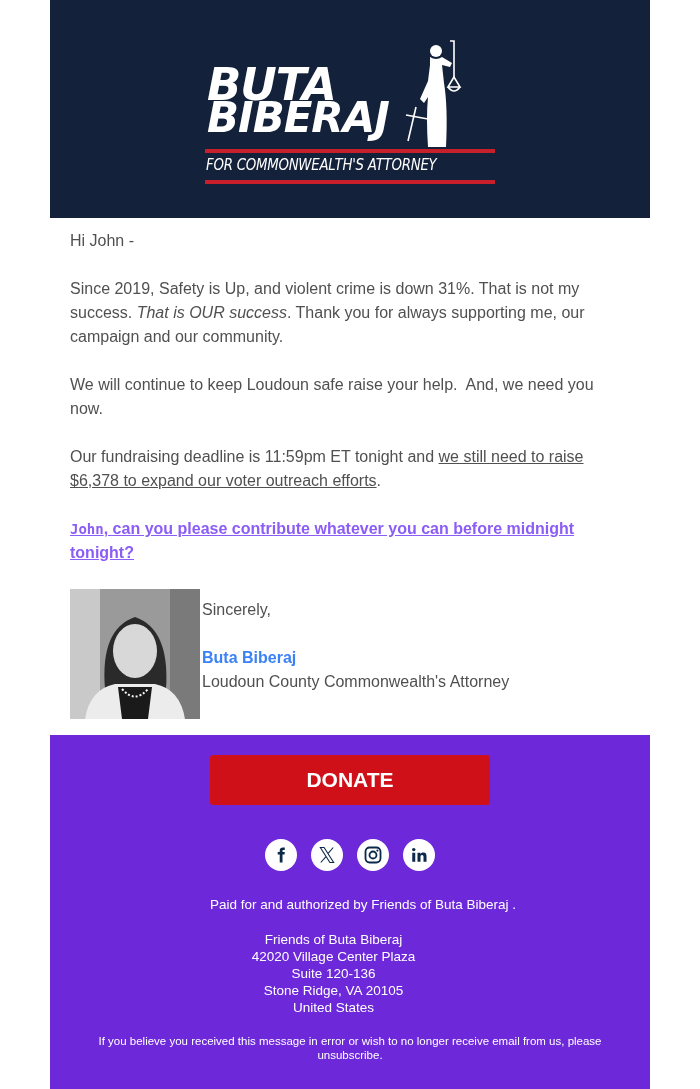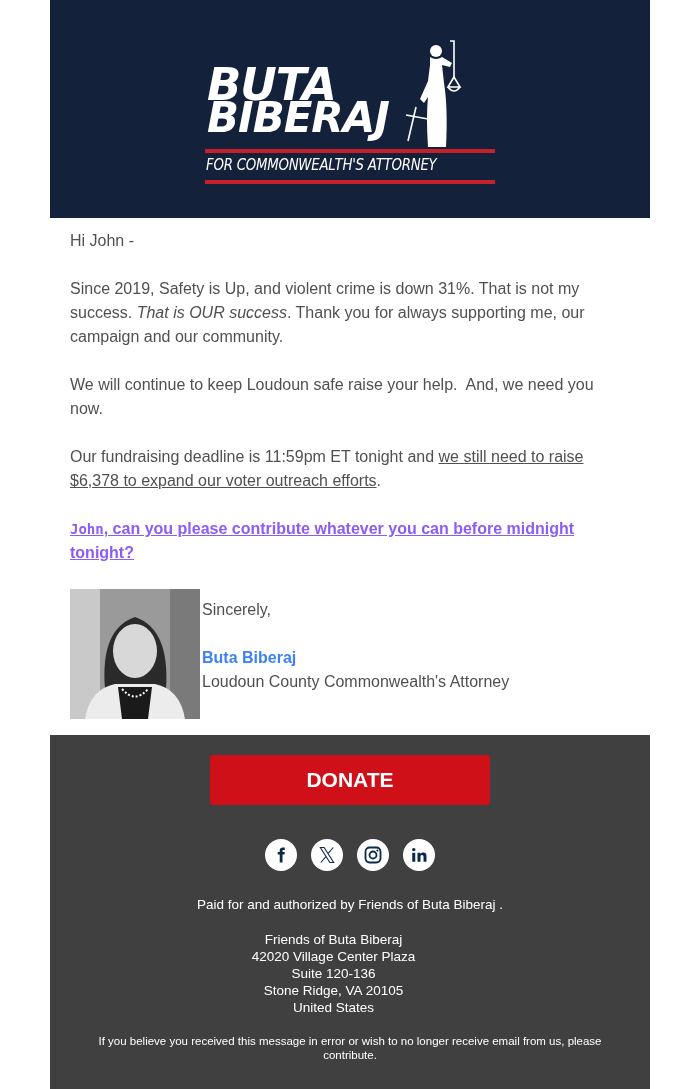--- a/index.html
+++ b/index.html
@@ -27,25 +27,25 @@
   .body .u { text-decoration: underline; }
   .cta { color: #8b5cf6; font-weight: bold; text-decoration: underline; }
   .cta .name { font-family: "DejaVu Sans Mono", monospace; font-size: 14px; }
 
   .sig { display: flex; margin-top: 13px; height: 130px; }
   .photo { width: 130px; height: 130px; background: linear-gradient(135deg,#e5e5e5 0%,#bdbdbd 40%,#8a8a8a 100%); position: relative; overflow: hidden; }
   .sig-text { padding-left: 2px; padding-top: 9px; font-size: 16px; line-height: 24px; }
   .sig-text .sname { font-weight: bold; color: #3b82f6; margin-top: 24px; }
 
   
-  .footer { position: absolute; left: 0; top: 735px; width: 600px; height: 354px; background: #404040; color: #ffffff; text-align: center; }
+  .footer { position: absolute; left: 0; top: 735px; width: 600px; height: 354px; background: #6d28d9; color: #ffffff; text-align: center; }
   .donate { position: absolute; left: 160px; top: 20px; width: 280px; height: 50px; background: #cf1018; border-radius: 3px; color: #ffffff; font-weight: bold; font-size: 21px; line-height: 50px; text-align: center; }
   .socials { position: absolute; left: 0; top: 104px; width: 600px; display: flex; justify-content: center; gap: 14px; }
   .social { width: 32px; height: 32px; border-radius: 50%; background: #ffffff; display: flex; align-items: center; justify-content: center; }
-  .paid { position: absolute; top: 162px; left: 0; width: 600px; font-size: 13.5px; }
+  .paid { position: absolute; top: 162px; left: 13px; width: 600px; font-size: 13.5px; }
   .address { position: absolute; top: 196px; left: 7px; width: 553px; font-size: 13.5px; line-height: 17px; }
   .unsub { position: absolute; top: 299px; left: 30px; width: 540px; font-size: 11.5px; line-height: 14px; font-weight: 500; }
 </style>
 </head>
 <body>
 
 <div class="email">
 
   <div class="header">
     <div class="logo">
@@ -138,17 +138,17 @@
 
     <div class="address">
       <div>Friends of Buta Biberaj</div>
       <div>42020 Village Center Plaza</div>
       <div>Suite 120-136</div>
       <div>Stone Ridge, VA 20105</div>
       <div>United States</div>
     </div>
 
     <div class="unsub">
-      <span>If you believe you received this message in error or wish to no longer receive email from us, please </span><a style="color:#ffffff;">contribute</a><span>.</span>
+      <span>If you believe you received this message in error or wish to no longer receive email from us, please </span><a style="color:#ffffff;">unsubscribe</a><span>.</span>
     </div>
   </div>
 
 </div>
 
 </body></html>

